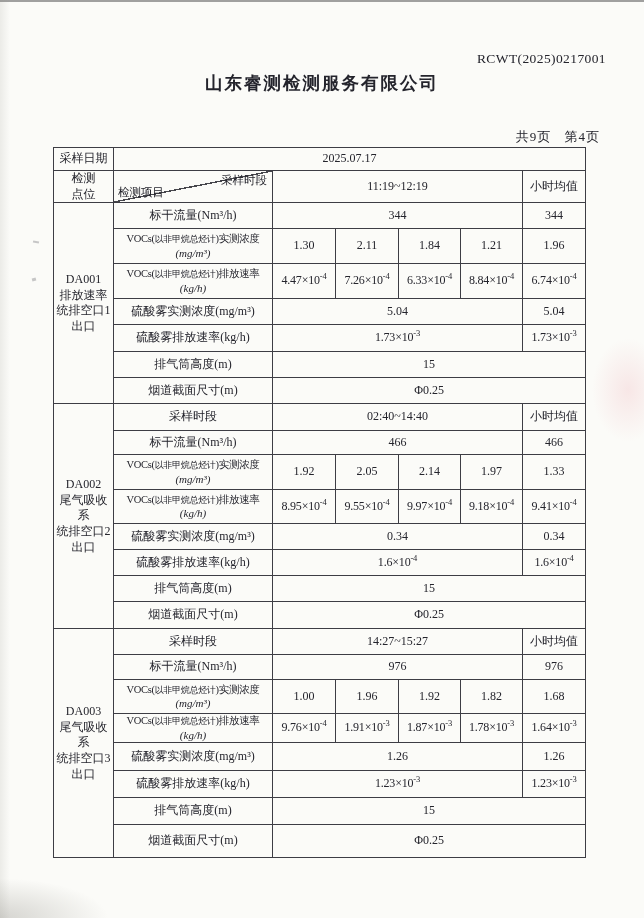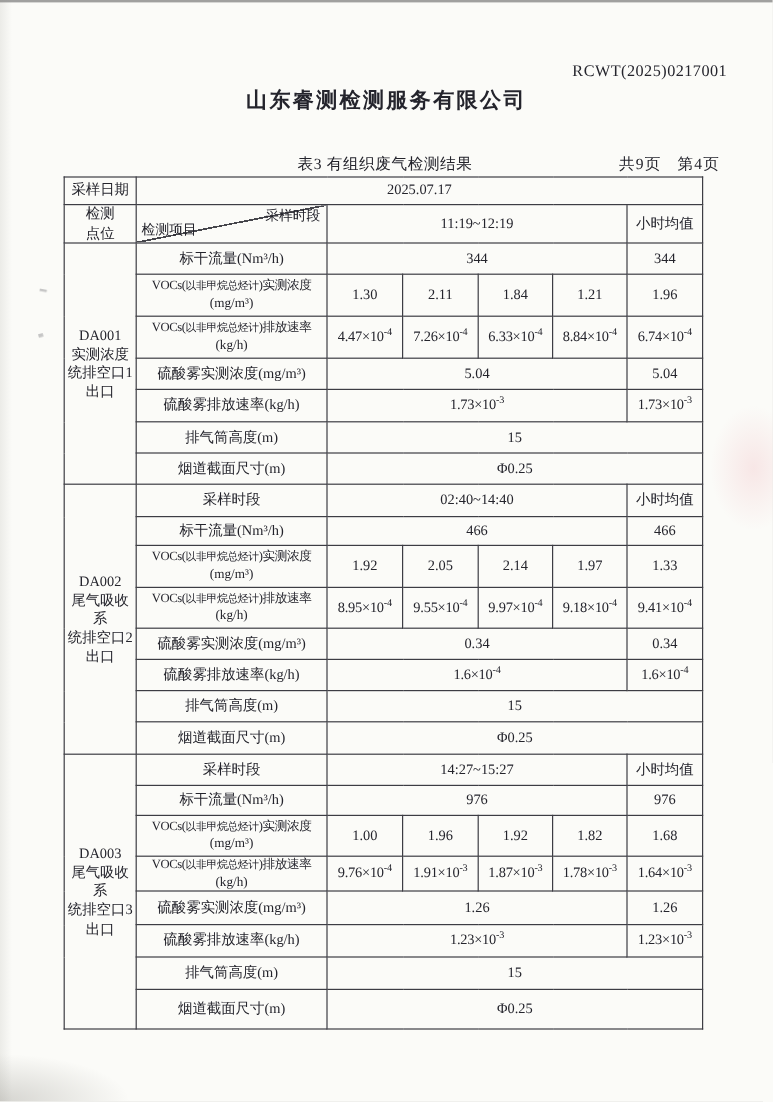--- a/index.html
+++ b/index.html
@@ -36,39 +36,38 @@
     padding:0 2px; font-size:12px; line-height:1.3; overflow:hidden; }
   .prelines { white-space:pre-line; }
   .station  { font-size:12px; line-height:1.55; }
   .pointhdr { font-size:12.5px; line-height:1.35; }
   .num  { font-size:12px; }
   .sci  { font-size:11.5px; letter-spacing:-.2px; }
   .sci sup, .num sup { font-size:8.5px; line-height:0; }
   .lbl  { font-size:12px; }
   .vlbl .l1 { font-size:10.5px; letter-spacing:-.3px; }
   .vlbl .l1 .paren { font-size:9px; }
-  .vlbl .l2 { font-size:11px; }
+  .vlbl .l2 { font-size:11px;font-style:italic; }
   .diagcell { position:relative; padding:0; }
   .diagline { position:absolute; inset:0;
     background:linear-gradient(to bottom right, transparent calc(50% - .7px),
       #45454b calc(50% - .7px) calc(50% + .7px), transparent calc(50% + .7px)); }
   .diag-tr { position:absolute; top:2px;  right:5px; font-size:11.5px; }
   .diag-bl { position:absolute; bottom:2px; left:4px; font-size:11.5px;margin-top:30px; }
 </style>
 </head>
 <body>
 
 <div class="page">
   <div class="top-edge"></div>
   <div class="left-shade"></div>
 
   <div class="report-no">RCWT(2025)0217001</div>
   <div class="company">山东睿测检测服务有限公司</div>
   <div class="caption-row">
-    <span class="caption">表3 有组织废气检测结果</span>
     <span class="pages">
       <span>共9页</span>
       <span>第4页</span>
     </span>
   </div>
 
   <table class="report">
     <colgroup>
       <col style="width:60px">
         <col style="width:159px">
@@ -92,21 +91,21 @@
         <div class="diagline"></div>
         <span class="diag-tr">采样时段</span>
         <span class="diag-bl">检测项目</span>
       </td>
       <td colspan="4" class="num">11:19~12:19</td>
       <td class="lbl">小时均值</td>
     </tr>
 
     <tr style="height:26px">
       <td rowspan="7" class="prelines station">DA001
-实测浓度
+排放速率
 统排空口1
 出口</td>
       <td class="lbl">标干流量(Nm³/h)</td>
       <td colspan="4" class="num">344</td>
       <td class="num">344</td>
     </tr>
     <tr style="height:35px">
       <td class="vlbl">
         <div class="l1"><span>VOCs(</span><span class="paren">以非甲烷总烃计</span><span>)实测浓度</span></div>
         <div class="l2">(mg/m³)</div>

